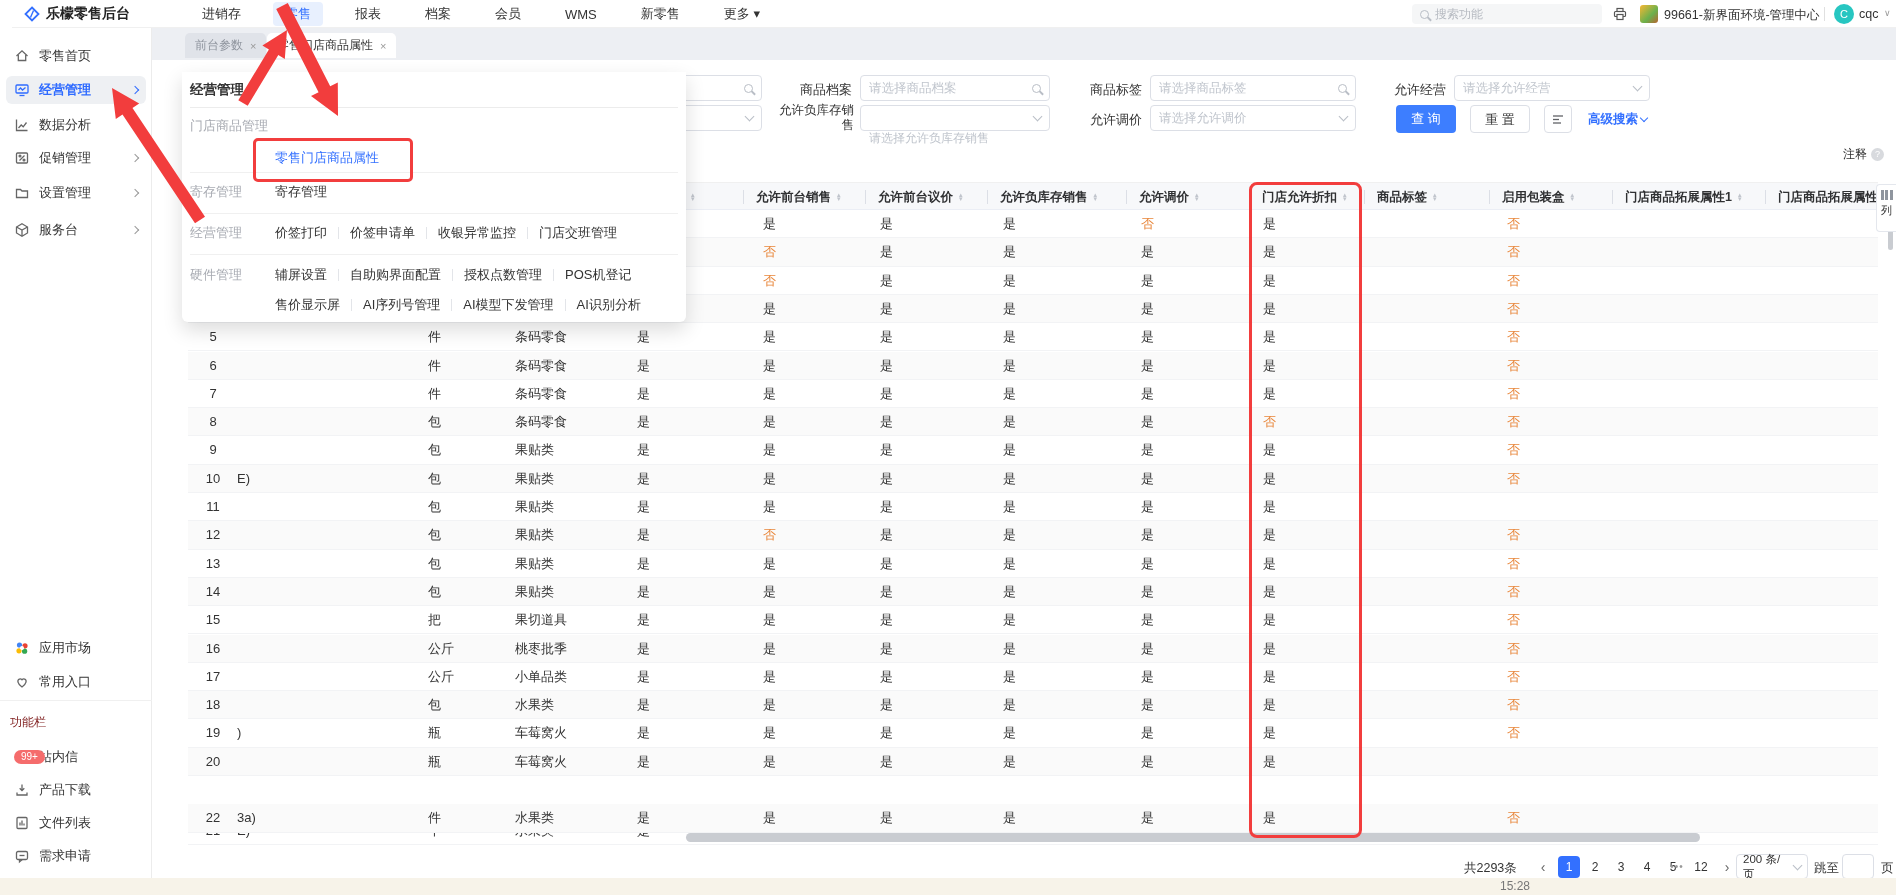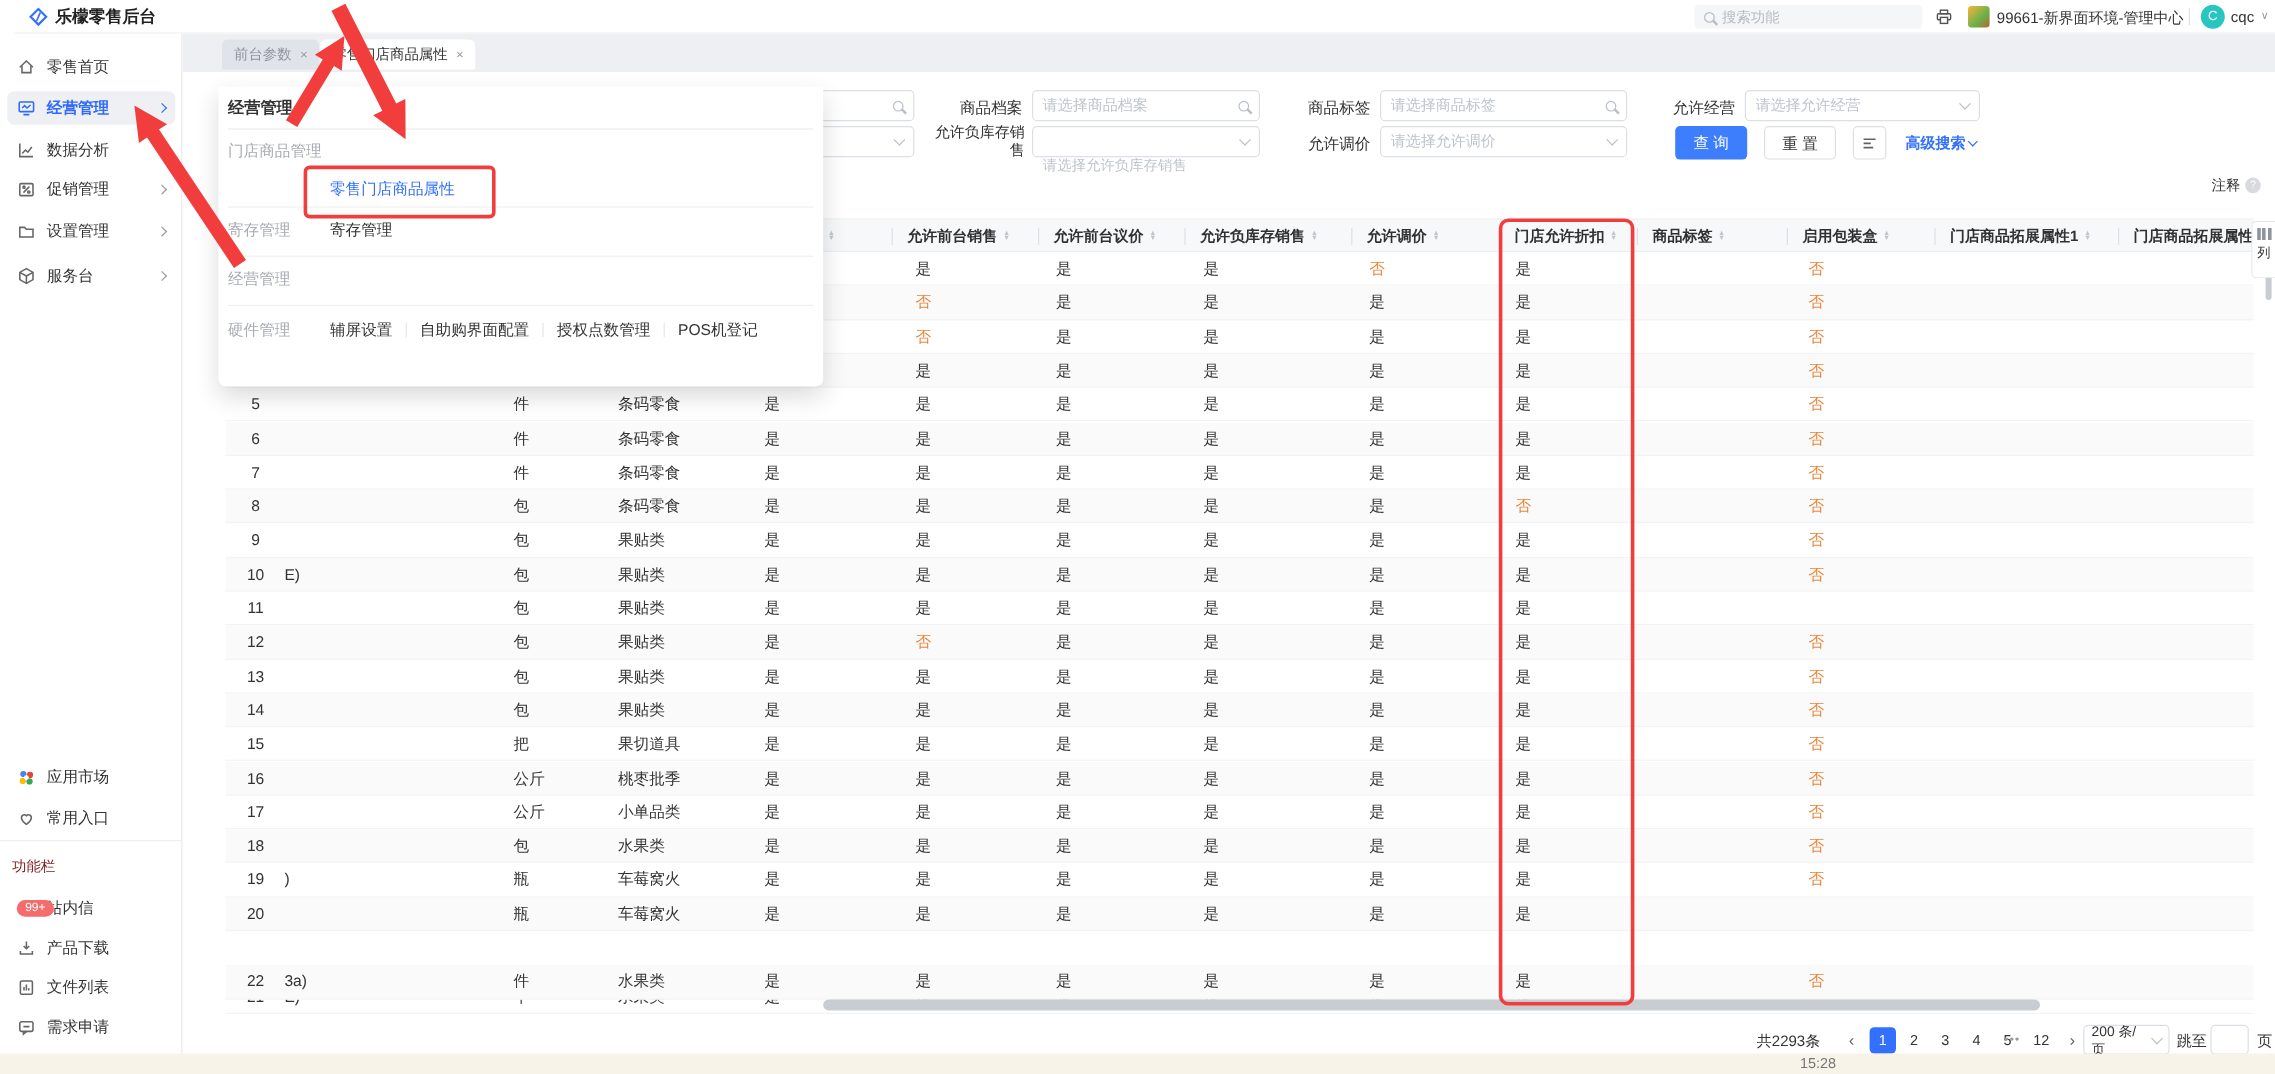--- a/index.html
+++ b/index.html
@@ -144,20 +144,30 @@
 <div class="screen">
 
   <div class="topbar">
     <div class="logo">
       <svg width="16" height="16" viewBox="0 0 16 16">
         <polygon points="8,1.5 14.5,8 8,14.5 1.5,8" fill="none" stroke="#3370ff" stroke-width="1.8"></polygon>
         <line x1="9.5" y1="4.5" x2="6.5" y2="11.5" stroke="#3370ff" stroke-width="1.4"></line>
       </svg>
       <span>乐檬零售后台</span>
     </div>
+    <div class="topmenu" id="topmenu">
+        <span class="mi">进销存</span>
+        <span class="mi active">零售</span>
+        <span class="mi">报表</span>
+        <span class="mi">档案</span>
+        <span class="mi">会员</span>
+        <span class="mi">WMS</span>
+        <span class="mi">新零售</span>
+        <span class="mi">更多 ▾</span>
+      </div>
     <div class="top-search">
       <span class="mag"></span>
       <span>搜索功能</span>
     </div>
     <span class="printer">
       <svg width="16" height="16" viewBox="0 0 16 16" fill="none" stroke="#555" stroke-width="1.2">
         <rect x="5" y="2.5" width="6" height="3"></rect>
           <rect x="2.5" y="5.5" width="11" height="5" rx="1"></rect>
         <rect x="5" y="8.5" width="6" height="5" fill="#fff"></rect>
       </svg>
@@ -739,30 +749,48 @@
     <div class="ddtitle-div"></div>
   <div class="ddlabel" style="top: 43px; line-height: 22px;">门店商品管理</div>
       <div class="ddrow" style="top: 75px;">
         <span class="dditem hl">零售门店商品属性</span>
       </div>
       <div class="ddlabel" style="top: 109px; line-height: 22px;">寄存管理</div>
       <div class="ddrow" style="top: 109px;">
         <span class="dditem">寄存管理</span>
       </div>
       <div class="ddlabel" style="top: 150px; line-height: 22px;">经营管理</div>
+      <div class="ddrow" style="top: 150px;">
+        <span class="dditem">价签打印</span>
+        <span class="ddsep"></span>
+        <span class="dditem">价签申请单</span>
+        <span class="ddsep"></span>
+        <span class="dditem">收银异常监控</span>
+        <span class="ddsep"></span>
+        <span class="dditem">门店交班管理</span>
+      </div>
       <div class="ddlabel" style="top: 192px; line-height: 22px;">硬件管理</div>
       <div class="ddrow" style="top: 192px;">
         <span class="dditem">辅屏设置</span>
         <span class="ddsep"></span>
         <span class="dditem">自助购界面配置</span>
         <span class="ddsep"></span>
         <span class="dditem">授权点数管理</span>
         <span class="ddsep"></span>
         <span class="dditem">POS机登记</span>
       </div>
+      <div class="ddrow" style="top: 222px;">
+        <span class="dditem">售价显示屏</span>
+        <span class="ddsep"></span>
+        <span class="dditem">AI序列号管理</span>
+        <span class="ddsep"></span>
+        <span class="dditem">AI模型下发管理</span>
+        <span class="ddsep"></span>
+        <span class="dditem">AI识别分析</span>
+      </div>
       <div class="dddiv" style="top: 100px;"></div>
       <div class="dddiv" style="top: 141px;"></div>
       <div class="dddiv" style="top: 182px;"></div>
     </div>
 
   <div class="redbox" style="left:253px; top:138px; width:160px; height:44px; border-radius:5px;"></div>
   <div class="redbox" style="left:1249px; top:182px; width:113px; height:656px; border-radius:8px;"></div>
 
   <svg class="arrows">
     <polygon points="287,30 284.8,59 278.3,55.1 247.7,105.8 238.3,100.2 268.9,49.5 262.4,45.6" fill="#f23d3d"></polygon>

